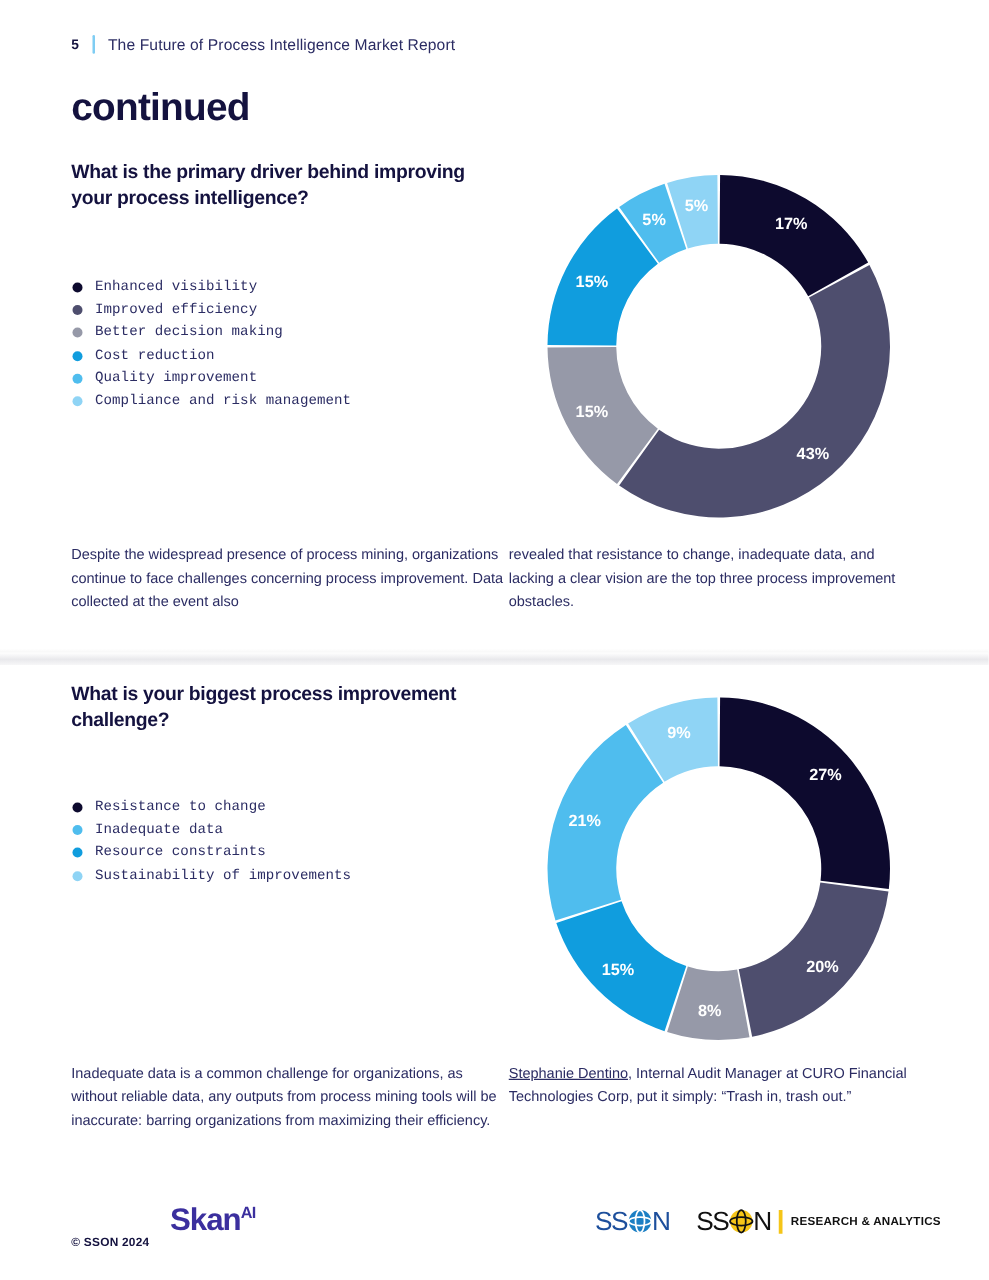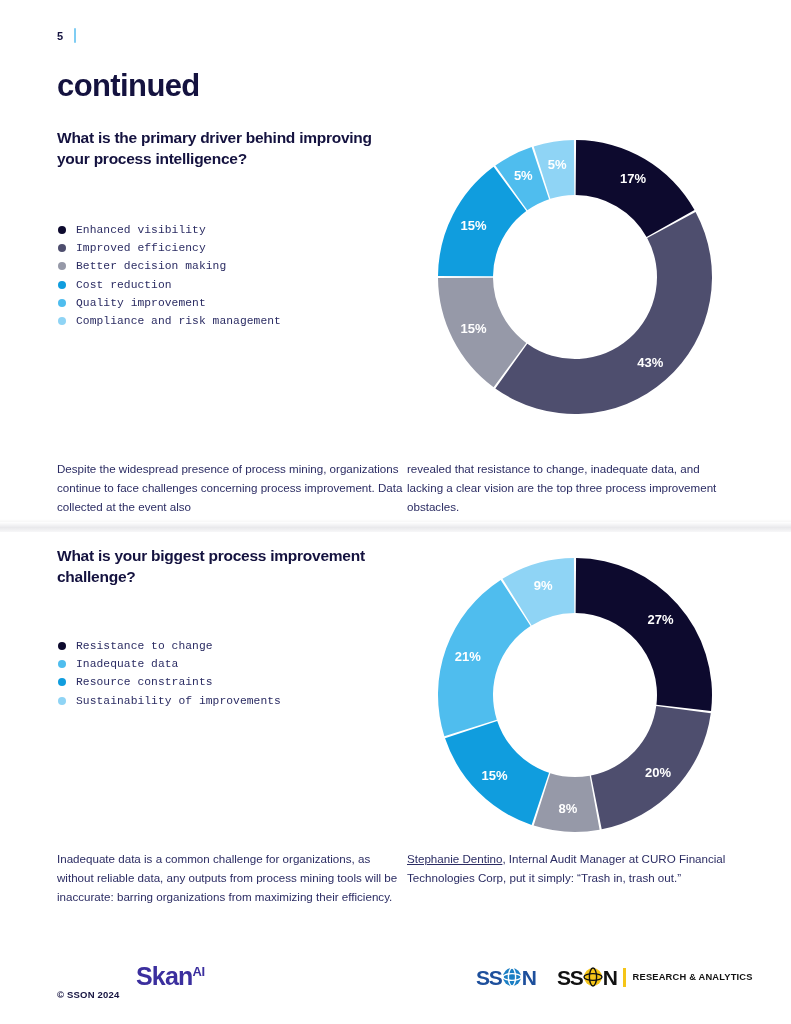--- a/index.html
+++ b/index.html
@@ -54,21 +54,21 @@
   .slice-label {
     font-family: "Liberation Sans", sans-serif;
     font-size: 13px; font-weight: bold; fill: #ffffff;
     text-anchor: middle; dominant-baseline: central;
   }
 
   
   .body-cols { position: absolute; left: 57px; width: 680px; display: flex; gap: 0; }
   .body-col { width: 350px; font-size: 11.6px; line-height: 1.62; color: #2b2c63; }
   .body-col.right { width: 330px; }
-  .bc1 { top: 307px; margin-top: 25px; }
+  .bc1 { top: 307px; }
   .bc2 { top: 304px; }
   .uline { text-decoration: underline; }
 
   
   .band {
     position: absolute; left: 0; top: 522px; width: 791px; height: 10px;
     background: linear-gradient(to bottom, #ffffff 0%, #e9e9ec 55%, #f7f7f8 100%);
   }
   .band-shadow {
     position: absolute; left: 0; top: 519px; width: 791px; height: 4px;
@@ -82,35 +82,36 @@
     font-size: 9.5px; font-weight: bold; color: #14123f; letter-spacing: .2px; margin-top: 16px;
   }
   .skan-logo {
     position: absolute; left: 136px; top: 2px;
     font-size: 25px; font-weight: bold; color: #3b2f9e; letter-spacing: -0.8px;
   }
   .skan-logo sup { font-size: 13px; letter-spacing: -0.5px; vertical-align: super; }
 
   .sson-left { position: absolute; left: 476px; top: 6px; display: flex; align-items: center; }
   .sson-right { position: absolute; left: 557px; top: 6px; display: flex; align-items: center; }
-  .sson-word { font-size: 21px; font-weight: 700; letter-spacing: -1.2px; line-height: 1; text-align: center; }
+  .sson-word { font-size: 21px; font-weight: 400; letter-spacing: -1.2px; line-height: 1; text-align: center; }
   .sson-word.blue { color: #1d4f9c; }
   .sson-word.black { color: #111111; }
   .globe { display: inline-block; margin: 0 -1px; }
   .ra-bar { width: 3px; height: 19px; background: #f5c518; margin: 0 7px 0 6px; }
   .ra-text { font-size: 9.3px; font-weight: bold; color: #111111; letter-spacing: .2px; }
 </style>
 </head>
 <body>
 
 <div class="page">
 
   <div class="header">
     <span class="page-num">5</span>
     <span class="hdr-divider"></span>
+    <span class="hdr-title">The Future of Process Intelligence Market Report</span>
   </div>
 
   <div class="continued">continued</div>
 
   <div class="section sec1">
     <div class="q-title">What is the primary driver behind improving your process intelligence?</div>
 
     <div class="legend l1">
       <div class="legend-item">
         <span class="legend-dot" style="background:#0d0a2e"></span>

